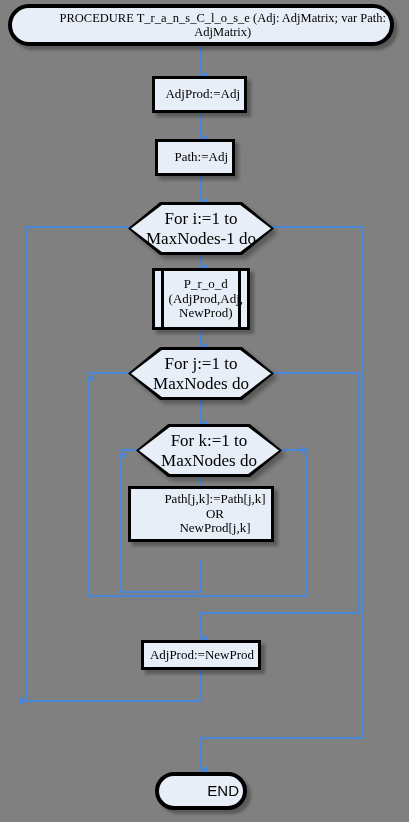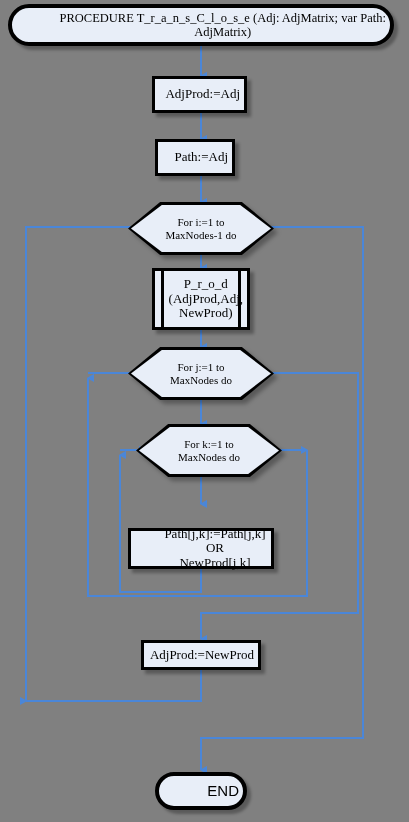--- a/index.html
+++ b/index.html
@@ -93,21 +93,21 @@
     display: flex;
     align-items: center;
     justify-content: center;
     text-align: center;
     white-space: pre-line;
     line-height: 1.14;
     color: #000;
   }
   .fs-head  { font-size: 12.5px; }
   .fs-body  { font-size: 13px; }
-  .fs-hex   { font-size: 11px; }
+  .fs-hex   { font-size: 17px; }
   .fs-end   { font-size: 15px; font-family: "Liberation Sans", sans-serif; }
 </style>
 </head>
 <body>
 
 <div id="canvas">
 
   <svg class="wires" viewBox="0 0 409 822" width="409" height="822">
     <defs>
       <marker id="arrowDown" markerWidth="9" markerHeight="9" refX="4.5" refY="7.2" orient="auto" markerUnits="userSpaceOnUse">
@@ -189,21 +189,21 @@
 MaxNodes do</div>
   </div>
 
   <div class="hexwrap fs-hex" style="left:136px; top:424px; width:146px; height:53px;">
     <div class="hexshape"></div>
     <div class="hexfill"></div>
     <div class="hexlabel">For k:=1 to
 MaxNodes do</div>
   </div>
 
-  <div class="node process fs-body" style="left:128px; top:528px; width:146px; height:41px;padding-left:28px;">
+  <div class="node process fs-body" style="left:128px; top:486px; width:146px; height:56px;padding-left:28px;">
     <span class="txt">Path[j,k]:=Path[j,k] OR
 NewProd[j,k]</span>
   </div>
 
   <div class="node process fs-body" style="left:141px; top:640px; width:120px; height:30px;">
     <span class="txt">AdjProd:=NewProd</span>
   </div>
 
   <div class="node terminator fs-end" style="left:155px; top:772px; width:92px; height:38px;">
     <span class="txt">END</span>

